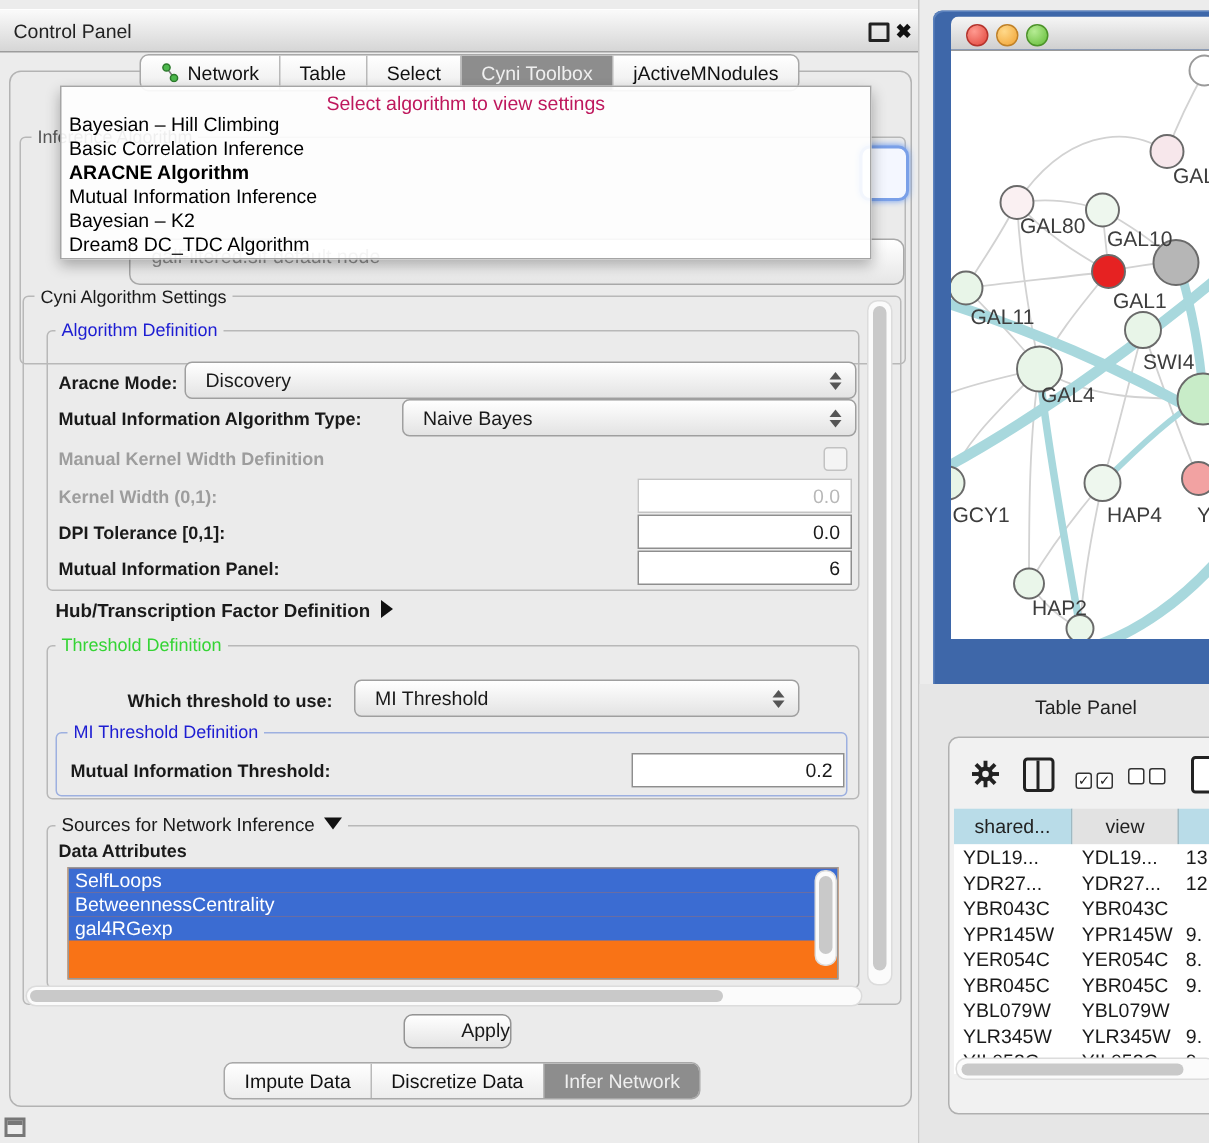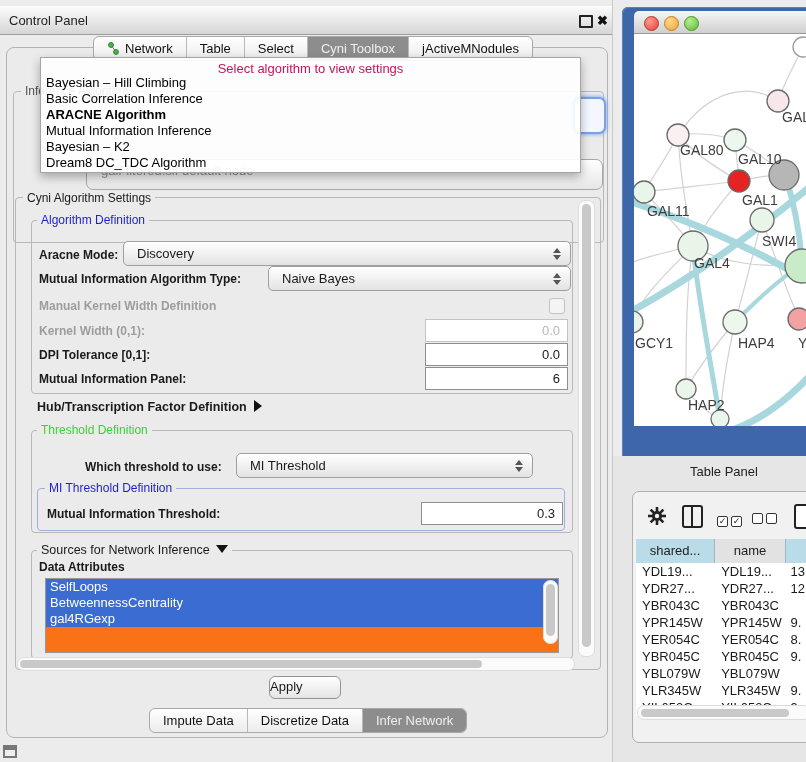--- a/index.html
+++ b/index.html
@@ -41,21 +41,21 @@
          border-left:8px solid #111;margin-left:7px;vertical-align:-1px;}
   .tri-d{display:inline-block;width:0;height:0;border-left:6px solid transparent;border-right:6px solid transparent;
          border-top:8px solid #111;margin-left:6px;vertical-align:1px;}
   .list{position:absolute;background:#f97316;border:1px solid #989898;}
   .list .it{height:16px;line-height:16px;font-size:13px;color:#fff;background:#3b6cd2;padding-left:4px;}
   .sb-v{position:absolute;background:#fbfbfb;border:1px solid #dcdcdc;border-radius:7px;}
   .sb-v .th{position:absolute;left:2px;top:3px;width:9px;background:#c9c9c9;border-radius:5px;}
   .sb-h{position:absolute;background:#fbfbfb;border:1px solid #dcdcdc;border-radius:7px;}
   .sb-h .th{position:absolute;top:2px;height:8px;background:#c9c9c9;border-radius:5px;}
   .btn{position:absolute;background:linear-gradient(#ffffff,#e4e4e4);border:1px solid #949494;border-radius:6px;
-       font-size:13px;text-align:left;line-height:20px;}
+       font-size:13px;text-align:right;line-height:20px;}
   
   #dropdown{position:absolute;left:40px;top:57px;width:539px;height:114px;background:rgba(255,255,255,0.9);
             border:1px solid #a5a5a5;box-shadow:0 4px 9px rgba(0,0,0,.3);z-index:40;}
   #dropdown .hdr{position:absolute;left:0;top:3px;width:100%;text-align:center;color:#be185d;font-size:13px;}
   #dropdown .dd{position:absolute;left:5px;font-size:13px;height:16px;line-height:16px;white-space:nowrap;color:#000;}
   #dropdown .dd.b{font-weight:bold;}
   
   .ghost-combo{position:absolute;left:85px;top:158px;width:517px;height:31px;border:1px solid #a8a8a8;border-radius:7px;
                background:linear-gradient(#ffffff,#e6e6e6);font-size:13px;color:#8f8f8f;padding:3px 0 0 14px;box-sizing:border-box;}
   .ghost-btn{position:absolute;left:572px;top:96px;width:29px;height:33px;border:2px solid #7aa0e8;border-radius:7px;
@@ -177,21 +177,21 @@
       <span class="lbl" style="left:78px;top:412px;">Which threshold to use:</span>
       <div class="combo" style="left:229px;top:405px;width:297px;height:25px;">
         <span>MI Threshold</span>
         <span class="spin"></span>
       </div>
 
       <div class="group" style="left:30px;top:440px;width:526px;height:41px;border-color:#9db0e0;"></div>
       <span class="gtitle blue" style="left:38px;top:433px;">MI Threshold Definition</span>
       <span class="lbl" style="left:40px;top:459px;">Mutual Information Threshold:</span>
       <div class="field" style="left:414px;top:454px;width:142px;height:23px;">
-        <span>0.3</span>
+        <span>0.2</span>
       </div>
 
       <div class="group" style="left:24px;top:502px;width:540px;height:107px;"></div>
       <span class="gtitle" style="left:30px;top:495px;font-size:12.5px;">
         <span>Sources for Network Inference</span><span class="tri-d"></span>
       </span>
       <span class="lbl" style="left:32px;top:512px;">Data Attributes</span>
 
       <div class="list" style="left:38px;top:530px;width:512px;height:73px;">
         <div class="it">SelfLoops</div>
@@ -335,21 +335,21 @@
       <span class="cb">✓</span><span class="cb">✓</span>
     </span>
     <span class="abs" style="left:119px;top:18px;">
       <span class="cb"></span><span class="cb"></span>
     </span>
     <span class="abs" style="left:161px;top:12px;width:18px;height:21px;border:2px solid #222;border-radius:3px;background:#fff;"></span>
 
     <div class="abs" style="left:3px;top:47px;width:176px;height:202px;overflow:hidden;">
       <div class="abs" style="left:0;top:0;width:176px;height:24px;">
         <span class="th-cell" style="left:0;width:79px;background:#b9dce8;">shared...</span>
-        <span class="th-cell" style="left:79px;width:71px;background:#e2e2e2;">name</span>
+        <span class="th-cell" style="left:79px;width:71px;background:#e2e2e2;">view</span>
         <span class="th-cell" style="left:150px;width:26px;background:#b9dce8;border-right:none;"></span>
       </div>
       <div class="abs" style="left:0;top:24px;width:176px;background:#fff;">
         <div class="tr-row">
             <span class="c1">YDL19...</span>
             <span class="c2">YDL19...</span>
             <span class="c3">13</span>
           </div>
         <div class="tr-row">
             <span class="c1">YDR27...</span>

